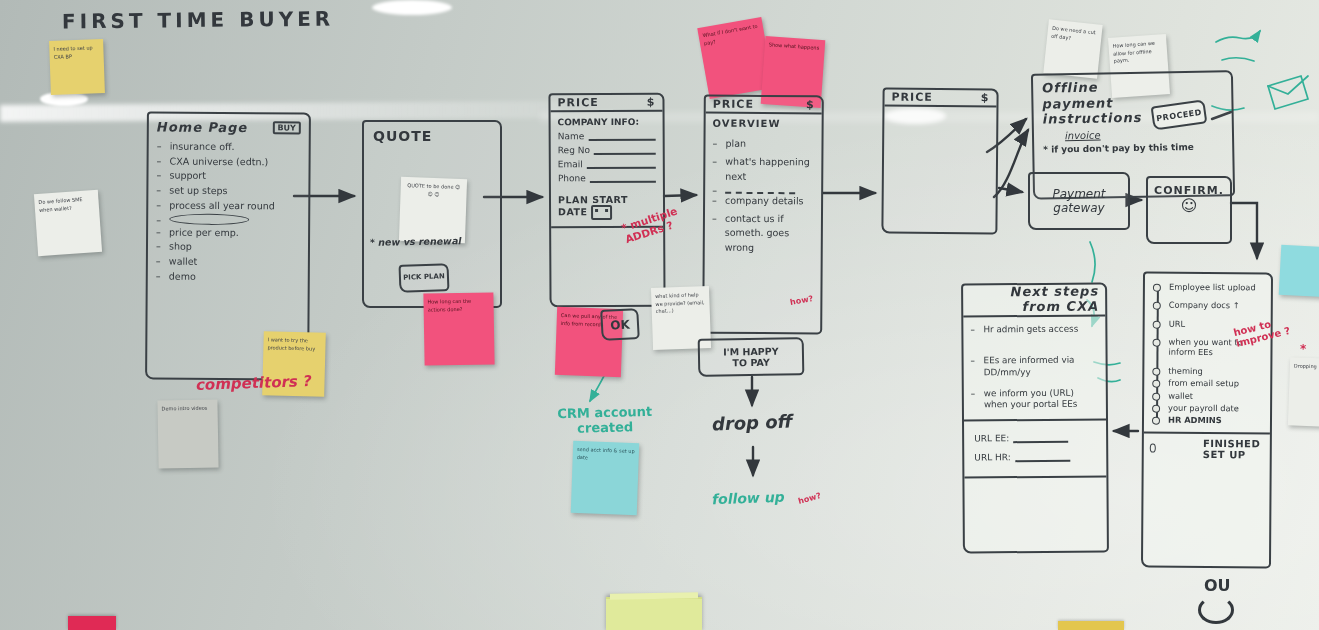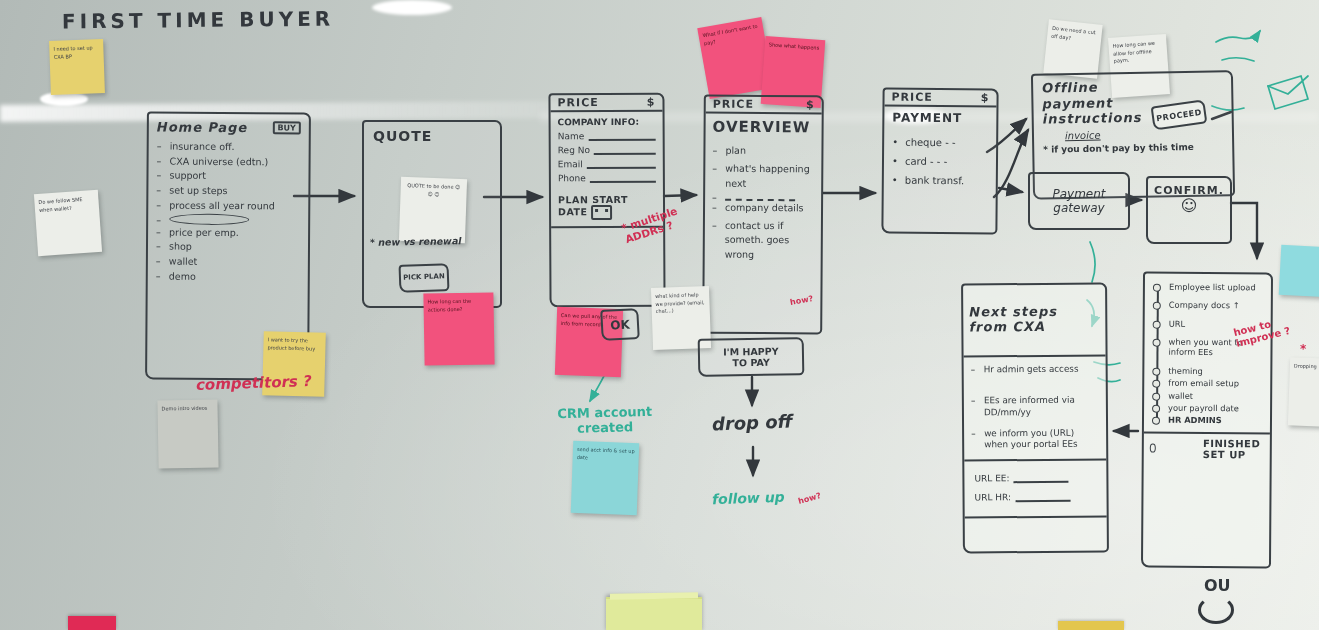--- a/index.html
+++ b/index.html
@@ -176,21 +176,21 @@
     <span>What if I don't want to pay?</span></div>
   <div class="sticky pink" style="left:763px;top:38px;width:52px;height:58px;transform:rotate(4deg);">
     <span>Show what happens</span></div>
 
   <div class="box" style="left:703px;top:95px;width:116px;height:235px;transform:rotate(.4deg);">
     <div class="hdrbar">
       <span>PRICE</span>
       <span>$</span>
     </div>
     <div style="padding:4px 7px;">
-      <div class="boxtitle" style="font-size:15px;">OVERVIEW</div>
+      <div class="boxtitle" style="font-size:10px;">OVERVIEW</div>
       <ul class="hand" style="font-size:9.5px;margin-top:8px;line-height:1.5;">
         <li style="margin-bottom:4px;">plan</li>
         <li>what's happening next</li>
         <li style="height:10px;"><span style="display:inline-block;width:70px;border-bottom:2px dashed #3a4045;height:6px;"></span></li>
         <li style="margin-bottom:4px;">company details</li>
         <li>contact us if someth. goes wrong</li>
       </ul>
     </div>
   </div>
   <div class="ann red" style="left:790px;top:296px;font-size:8px;transform:rotate(-10deg);">how?</div>
@@ -201,28 +201,20 @@
   </div>
   <div class="ann ink" style="left:712px;top:412px;font-size:18px;font-weight:bold;font-style:italic;transform:rotate(-2deg);">drop off</div>
   <div class="ann teal" style="left:712px;top:490px;font-size:14px;font-style:italic;transform:rotate(-2deg);">follow up</div>
   <div class="ann red" style="left:798px;top:494px;font-size:8px;transform:rotate(-15deg);">how?</div>
 
   <div class="box" style="left:882px;top:88px;width:112px;height:142px;transform:rotate(.5deg);">
     <div class="hdrbar">
       <span>PRICE</span>
       <span>$</span>
     </div>
-    <div style="padding:4px 8px;">
-      <div class="boxtitle" style="font-size:12px;">PAYMENT</div>
-      <ul class="hand bullets" style="font-size:10px;margin-top:8px;line-height:1.9;">
-        <li>cheque - -</li>
-        <li>card - - -</li>
-        <li>bank transf.</li>
-      </ul>
-    </div>
   </div>
 
   <div class="sticky white" style="left:1046px;top:22px;width:46px;height:44px;transform:rotate(6deg);">
     <span>Do we need a cut off day?</span></div>
   <div class="sticky white" style="left:1110px;top:36px;width:50px;height:50px;transform:rotate(-4deg);">
     <span>How long can we allow for offline paym.</span></div>
 
   <div class="box" style="left:1032px;top:72px;width:180px;height:112px;transform:rotate(-1deg);padding:5px 9px;">
     <div class="boxtitle" style="font-size:13px;font-style:italic;width:130px;line-height:1.2;">Offline payment instructions</div>
     <div style="font-size:10px;font-style:italic;margin:3px 0 0 22px;text-decoration:underline;">invoice</div>
@@ -234,21 +226,21 @@
 
   <div class="box" style="left:1028px;top:172px;width:98px;height:54px;display:flex;align-items:center;justify-content:center;">
     <span style="font-size:12px;font-style:italic;text-align:center;line-height:1.2;width:70px;">Payment gateway</span>
   </div>
   <div class="box" style="left:1146px;top:176px;width:82px;height:58px;text-align:center;padding-top:6px;">
     <div style="font-size:11px;font-weight:bold;letter-spacing:1px;">CONFIRM.</div>
     <div style="font-size:16px;line-height:1.1;">☺</div>
   </div>
 
   <div class="box paperbox" style="left:962px;top:283px;width:142px;height:266px;transform:rotate(-.4deg);">
-    <div style="border-bottom:2.5px solid #3a4045;padding:20px 6px;text-align:left;">
+    <div style="border-bottom:2.5px solid #3a4045;padding:0 6px;text-align:right;">
       <span class="boxtitle" style="font-size:13px;font-style:italic;line-height:1.15;display:inline-block;width:100px;">Next steps from CXA</span>
     </div>
     <div style="padding:7px 7px 0 7px;">
       <ul class="hand" style="font-size:8.8px;line-height:1.35;">
         <li style="margin-bottom:19px;">Hr admin gets access</li>
         <li style="margin-bottom:9px;">EEs are informed via DD/mm/yy</li>
         <li>we inform you (URL) when your portal EEs</li>
       </ul>
     </div>
     <div style="border-top:2.5px solid #3a4045;margin-top:8px;padding:8px 10px;font-size:9px;">

